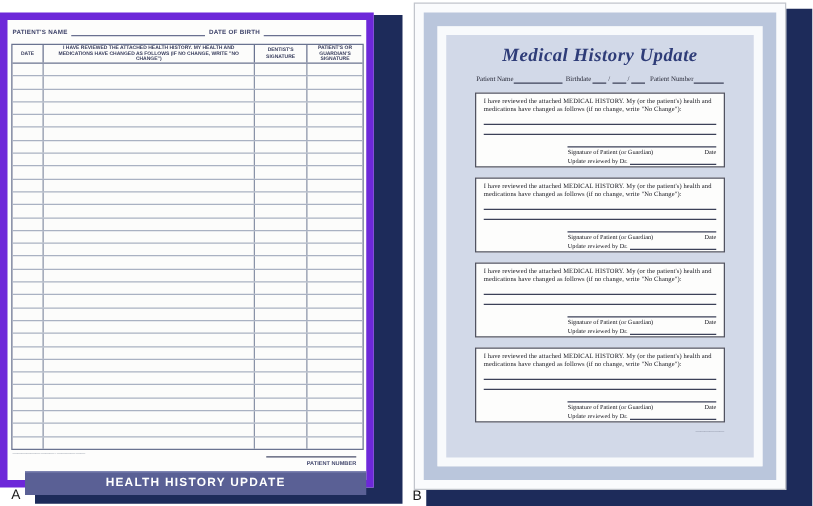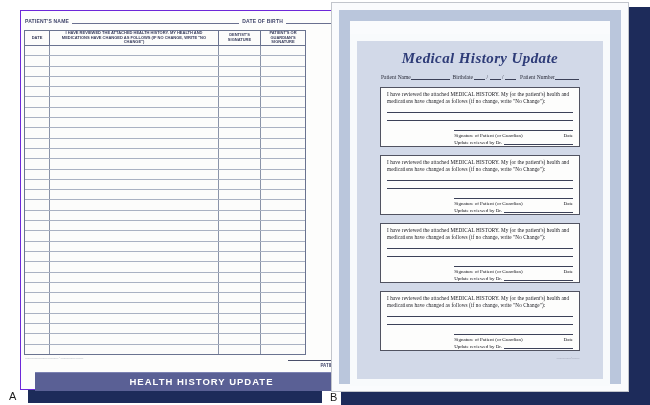--- a/index.html
+++ b/index.html
@@ -5,21 +5,21 @@
   :root{
     --navy:#1d2b5a; --banner:#5a6095; --frame:#bac6dc; --inner:#d2d9e8;
     --tline:#a9b1c2; --tborder:#6a7390; --ink:#40456b;
   }
   html,body{margin:0;padding:0;}
   body{font-family:"Liberation Sans",sans-serif;background:#ffffff;}
   #stage{position:relative;width:650px;height:405px;background:#ffffff;overflow:hidden;}
 
   
   .navy-a{position:absolute;left:28px;top:12px;width:294px;height:391px;background:var(--navy);}
-  .page-a{position:absolute;left:20px;top:10px;width:349px;height:380px;background:#fdfdfc;border:1px solid #6d28d9;box-sizing:border-box;}
+  .page-a{position:absolute;left:0;top:10px;width:299px;height:380px;background:#fdfdfc;border:6px solid #6d28d9;box-sizing:border-box;}
   .name-row{position:absolute;left:4px;right:4px;top:7px;display:flex;align-items:flex-end;font-size:5px;letter-spacing:.2px;color:var(--ink);font-weight:bold;}
   .name-row .lbl{white-space:nowrap;}
   .fline{border-bottom:1px solid #6a7090;height:5px;}
   .fl-grow{flex:1;margin:0 3px;}
   .fl-dob{width:78px;margin-left:3px;}
 
   .htable{position:absolute;left:3px;top:19px;width:282px;border:1px solid var(--tborder);box-sizing:border-box;background:#fcfcfb;}
   .thead{display:flex;height:14px;border-bottom:1px solid var(--tborder);font-size:4px;line-height:4.6px;color:#373c5c;text-align:center;font-weight:bold;}
   .thead>div{display:flex;align-items:center;justify-content:center;padding:1px 2px;box-sizing:border-box;}
   .c-date{width:25px;border-right:1px solid var(--tborder);flex:none;}
@@ -37,21 +37,21 @@
   .banner{position:absolute;left:14px;right:0;top:361px;height:18px;background:var(--banner);border-top:1px solid #7c82b2;color:#ffffff;font-weight:bold;font-size:9.5px;letter-spacing:1px;text-align:center;line-height:18px;}
 
   .panel-label{position:absolute;font-size:11px;color:#1a1a1a;font-family:"Liberation Sans",sans-serif;}
   #label-a{left:9px;top:390px;}
   #label-b{left:330px;top:391px;}
 
   
   .navy-b{position:absolute;left:341px;top:7px;width:309px;height:398px;background:var(--navy);}
   .sheet-b{position:absolute;left:331px;top:2px;width:298px;height:390px;background:#fafbfd;border:1px solid #c2c5cc;box-sizing:border-box;padding:7px;}
   .frame-outer{border:11px solid var(--frame);height:100%;box-sizing:border-box;}
-  .frame-inner{border:7px solid #f8fafc;background:var(--inner);height:100%;box-sizing:border-box;position:relative;padding:0 22px;margin-top:13px;}
+  .frame-inner{border:7px solid #f8fafc;background:var(--inner);height:100%;box-sizing:border-box;position:relative;padding:0 22px;}
 
   .mh-title{margin-top:9px;text-align:center;font-family:"Liberation Serif",serif;font-style:italic;font-weight:600;font-size:15px;color:#2e3c78;letter-spacing:.4px;}
   .pt-row{margin-top:7px;display:flex;align-items:flex-end;font-family:"Liberation Serif",serif;font-size:5.5px;color:#2a2c3a;padding:0 2px;}
   .pt-row .lbl{white-space:nowrap;}
   .bline{border-bottom:.8px solid #3c4158;height:5px;}
   .bl-name{flex:1.6;margin-right:3px;}
   .bl-seg{width:11px;margin:0 1px;}
   .bl-num{flex:1;}
   .slash{margin:0 .5px;}
 

